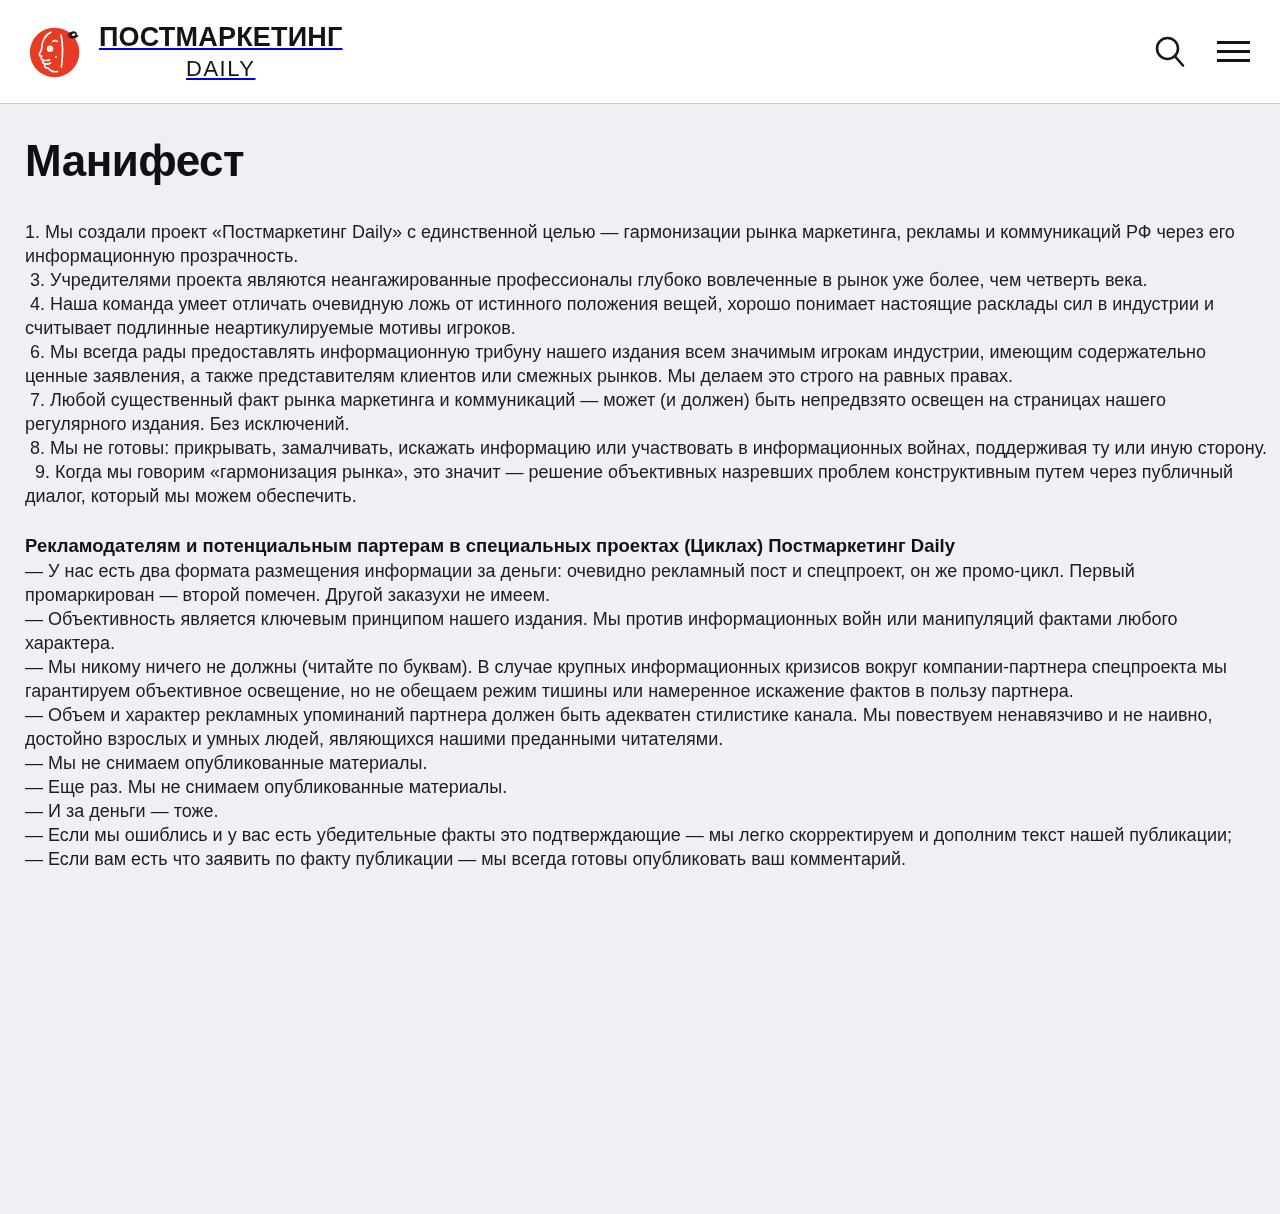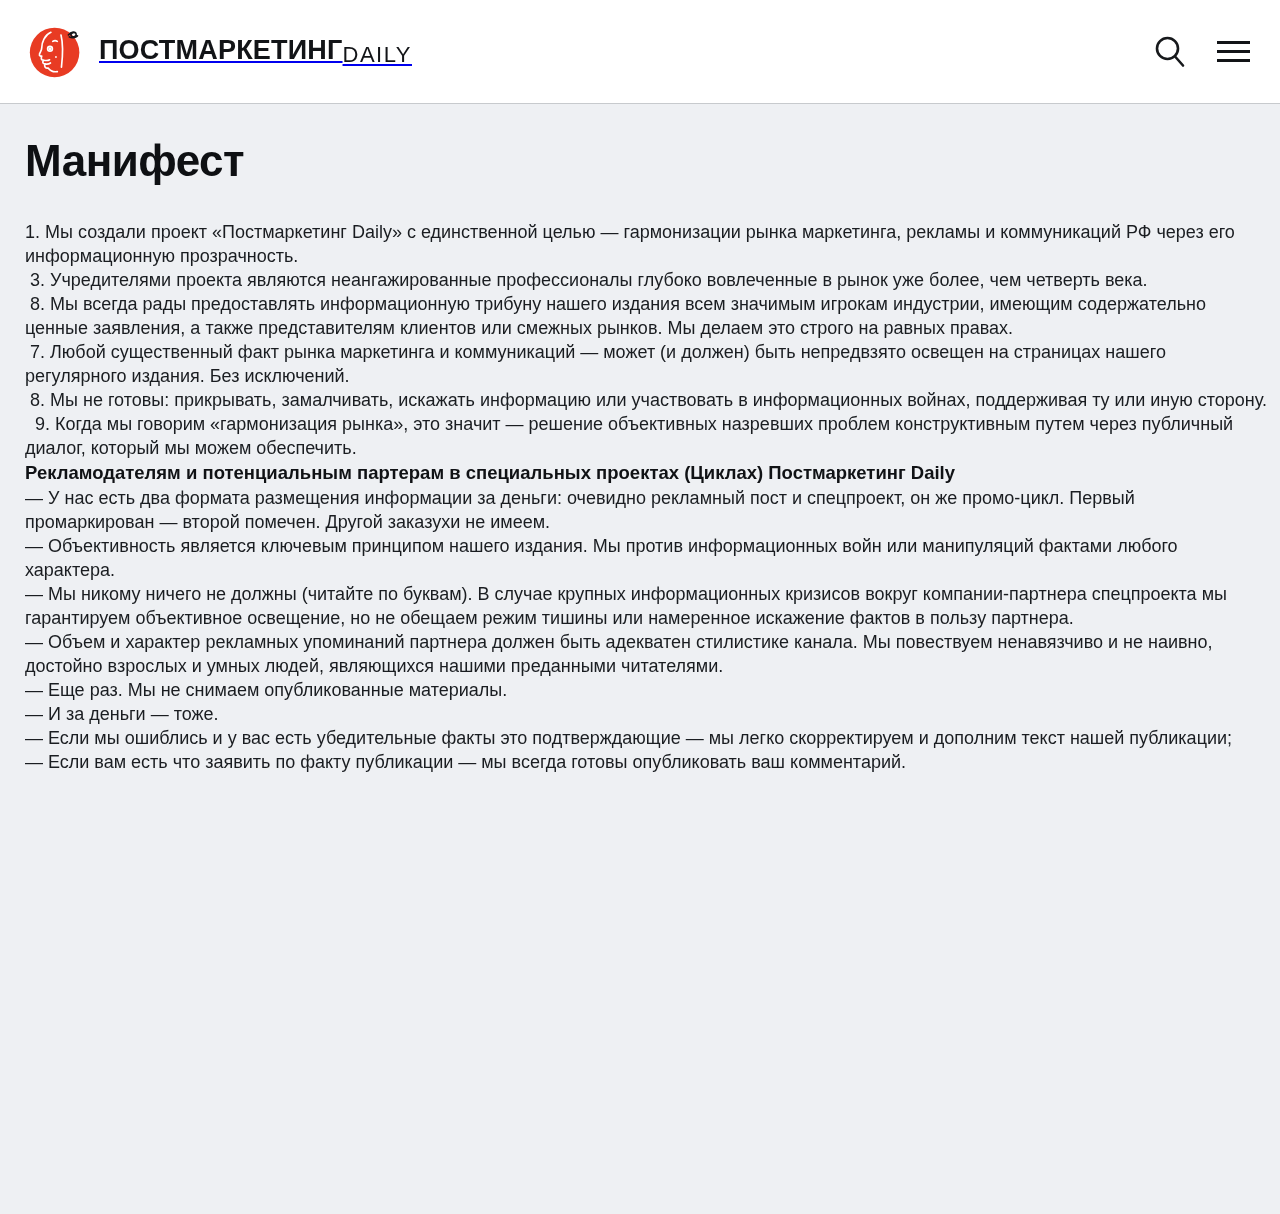--- a/index.html
+++ b/index.html
@@ -15,21 +15,21 @@
   .site-header {
     height: 104px;
     background: #ffffff;
     border-bottom: 1px solid #c7cacd;
     display: flex;
     align-items: center;
     padding: 0 30px 0 28px;
   }
   .brand { display: flex; align-items: center; gap: 16px; }
   .logo-mark { width: 55px; height: 55px; flex: 0 0 auto; }
-  .brand-text { display: flex; justify-content: center; }
+  .brand-text { display: flex; flex-direction: column; justify-content: center; text-align: center; }
   .brand-line1 {
     font-size: 27px; font-weight: 900; letter-spacing: 0.2px;
     color: #121417; line-height: 1.0;
   }
   .brand-line2 {
     font-size: 22px; font-weight: 500; letter-spacing: 1.5px;
     color: #121417; line-height: 1.0; margin-top: 7px;
   }
   .header-actions {
     margin-left: auto;
@@ -58,20 +58,21 @@
     font-size: 18px;
     line-height: 24px;
     white-space: pre-wrap;
     color: #1a1d21;
   }
   .section-heading {
     font-size: 18.5px;
     font-weight: 700;
     line-height: 26.3px;
     color: #101215;
+    margin-top: 25px;
   }
 </style>
 </head>
 <body>
 
 <header class="site-header">
   <a class="brand" href="#">
     <span class="logo-mark">
       <svg viewBox="0 0 60 60" width="55" height="55">
         <circle cx="29" cy="31" r="27" fill="#e83b23"></circle>
@@ -110,39 +111,41 @@
   </div>
 </header>
 
 <main class="content">
   <h1 class="page-title">Манифест</h1>
 
   <div class="manifest">
 
   <p>1. Мы создали проект «Постмаркетинг Daily» с единственной целью — гармонизации рынка маркетинга, рекламы и коммуникаций РФ через его информационную прозрачность.</p>
       <p> 3. Учредителями проекта являются неангажированные профессионалы глубоко вовлеченные в рынок уже более, чем четверть века.</p>
-      <p> 8. Мы всегда рады предоставлять информационную трибуну нашего издания всем значимым игрокам индустрии, имеющим содержательно ценные заявления, а также представителям клиентов или смежных рынков. Мы делаем это строго на равных правах.</p>
+      <p> 4. Наша команда умеет отличать очевидную ложь от истинного положения вещей, хорошо понимает настоящие расклады сил в индустрии и считывает подлинные неартикулируемые мотивы игроков.</p>
+      <p> 6. Мы всегда рады предоставлять информационную трибуну нашего издания всем значимым игрокам индустрии, имеющим содержательно ценные заявления, а также представителям клиентов или смежных рынков. Мы делаем это строго на равных правах.</p>
       <p> 7. Любой существенный факт рынка маркетинга и коммуникаций — может (и должен) быть непредвзято освещен на страницах нашего регулярного издания. Без исключений.</p>
       <p> 8. Мы не готовы: прикрывать, замалчивать, искажать информацию или участвовать в информационных войнах, поддерживая ту или иную сторону.</p>
       <p>  9. Когда мы говорим «гармонизация рынка», это значит — решение объективных назревших проблем конструктивным путем через публичный диалог, который мы можем обеспечить.</p>
     </div>
 
   <section class="section">
     <h2 class="section-heading">Рекламодателям и потенциальным партерам в специальных проектах (Циклах) Постмаркетинг Daily</h2>
     <div>
 
     <p>— У нас есть два формата размещения информации за деньги: очевидно рекламный пост и спецпроект, он же промо-цикл. Первый промаркирован — второй помечен. Другой заказухи не имеем.</p>
         <p>— Объективность является ключевым принципом нашего издания. Мы против информационных войн или манипуляций фактами любого характера.</p>
         <p>— Мы никому ничего не должны (читайте по буквам). В случае крупных информационных кризисов вокруг компании-партнера спецпроекта мы гарантируем объективное освещение, но не обещаем режим тишины или намеренное искажение фактов в пользу партнера.</p>
         <p>— Объем и характер рекламных упоминаний партнера должен быть адекватен стилистике канала. Мы повествуем ненавязчиво и не наивно, достойно взрослых и умных людей, являющихся нашими преданными читателями.</p>
       </div>
   </section>
 
   <section class="section">
     <div>
 
+    <p>— Мы не снимаем опубликованные материалы.</p>
         <p>— Еще раз. Мы не снимаем опубликованные материалы.</p>
         <p>— И за деньги — тоже.</p>
         <p>— Если мы ошиблись и у вас есть убедительные факты это подтверждающие — мы легко скорректируем и дополним текст нашей публикации;</p>
         <p>— Если вам есть что заявить по факту публикации — мы всегда готовы опубликовать ваш комментарий.</p>
       </div>
   </section>
 </main>
 
 </body></html>

